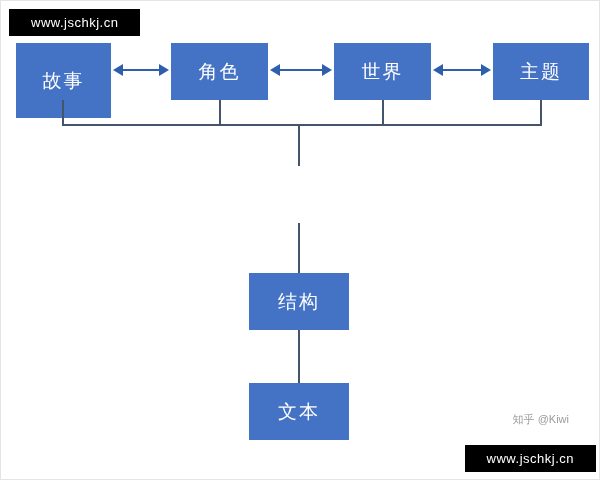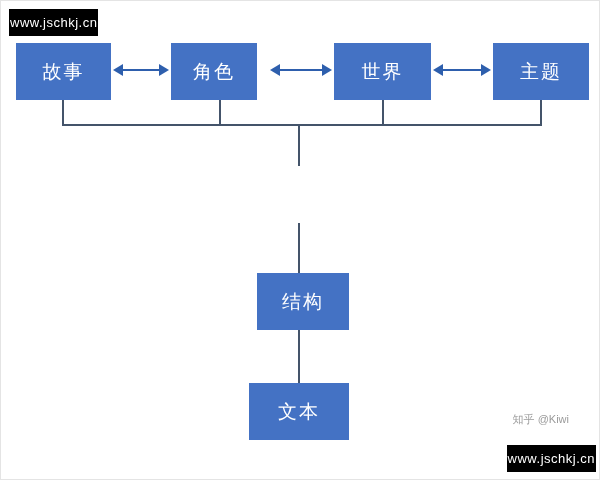--- a/index.html
+++ b/index.html
@@ -3,21 +3,21 @@
 <meta charset="utf-8">
 <style>
   html,body{margin:0;padding:0;background:#fff;}
   body{font-family:"Liberation Sans","DejaVu Sans",sans-serif;}
   .canvas{
     position:relative;width:600px;height:480px;background:#ffffff;
     border:1px solid #e4e4e4;box-sizing:border-box;overflow:hidden;
   }
   .badge{
     position:absolute;background:var(--badge-bg,#000);color:var(--badge-text,#fff);
-    font-size:13px;line-height:1;padding:7px 1px;letter-spacing:0.5px;white-space:nowrap;
+    font-size:13px;line-height:1;padding:7px 22px;letter-spacing:0.5px;white-space:nowrap;
   }
   .badge.top{left:8px;top:8px;}
   .badge.bottom{right:3px;bottom:7px;}
   .credit{
     position:absolute;right:30px;bottom:52px;color:#9b9b9b;font-size:11px;white-space:nowrap;
   }
   .node{
     position:absolute;background:var(--node-fill,#4472C4);color:var(--node-text,#fff);
     display:flex;align-items:center;justify-content:center;
     font-size:19px;letter-spacing:2px;
@@ -33,36 +33,36 @@
 </style>
 </head>
 <body>
 
 <div class="canvas">
 
   <div class="badge top">www.jschkj.cn</div>
   <div class="badge bottom">www.jschkj.cn</div>
   <div class="credit">知乎 @Kiwi</div>
 
-  <div class="node" style="left:15px;top:42px;width:95px;height:57px;">故事</div>
-  <div class="node" style="left:170px;top:42px;width:86px;height:57px;">角色</div>
+  <div class="node" style="left:15px;top:42px;width:95px;height:75px;">故事</div>
+  <div class="node" style="left:170px;top:42px;width:97px;height:57px;">角色</div>
   <div class="node" style="left:333px;top:42px;width:97px;height:57px;">世界</div>
   <div class="node" style="left:492px;top:42px;width:96px;height:57px;">主题</div>
 
   <div class="double-arrow" style="left:114px;top:68px;width:52px;"></div>
   <div class="double-arrow" style="left:271px;top:68px;width:58px;"></div>
   <div class="double-arrow" style="left:434px;top:68px;width:54px;"></div>
 
   <div class="line" style="left:61px;top:99px;width:2px;height:24px;"></div>
   <div class="line" style="left:218px;top:99px;width:2px;height:24px;"></div>
   <div class="line" style="left:381px;top:99px;width:2px;height:24px;"></div>
   <div class="line" style="left:539px;top:99px;width:2px;height:24px;"></div>
 
   <div class="line" style="left:61px;top:123px;width:480px;height:2px;"></div>
 
   <div class="line" style="left:297px;top:125px;width:2px;height:40px;"></div>
 
   <div class="line" style="left:297px;top:222px;width:2px;height:50px;"></div>
-  <div class="node" style="left:248px;top:272px;width:92px;height:57px;margin-left:8px;">结构</div>
+  <div class="node" style="left:248px;top:272px;width:100px;height:57px;">结构</div>
   <div class="line" style="left:297px;top:329px;width:2px;height:53px;"></div>
   <div class="node" style="left:248px;top:382px;width:100px;height:57px;">文本</div>
 
 </div>
 
 </body></html>

